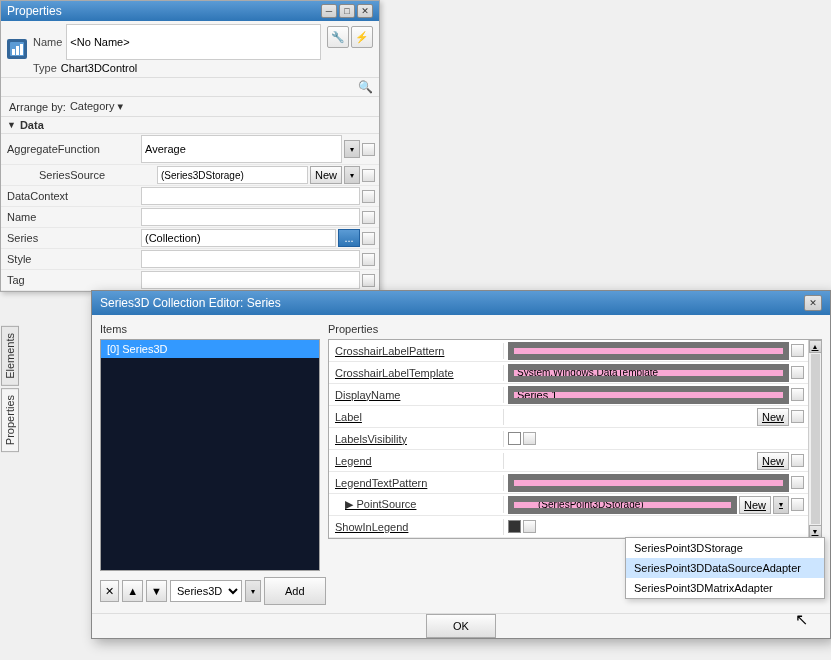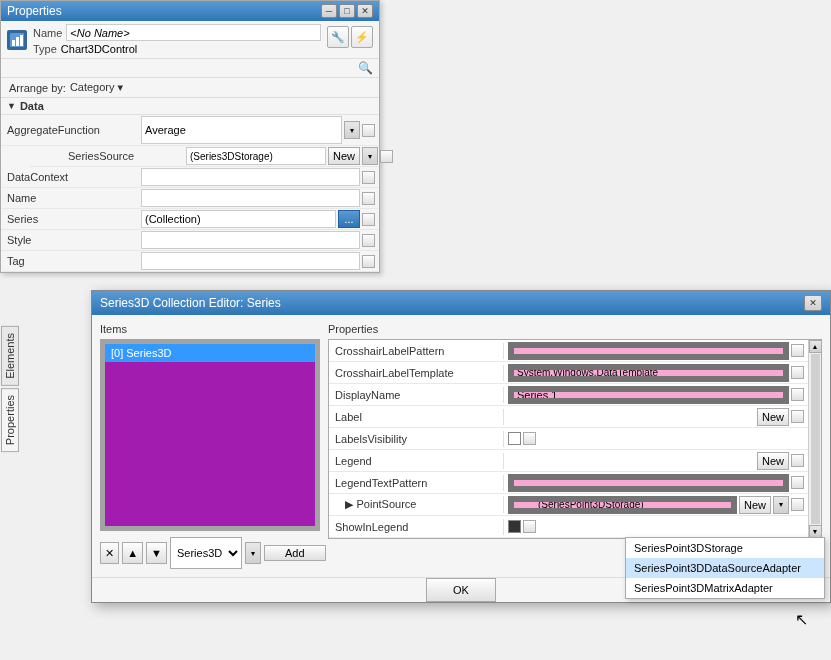--- a/index.html
+++ b/index.html
@@ -50,22 +50,21 @@
     }
     .object-info { flex: 1; }
     .object-name-row { display: flex; align-items: center; gap: 4px; }
     .object-label { color: #444; font-size: 11px; }
     .object-name-input {
       flex: 1;
       border: 1px solid #ccc;
       background: white;
       padding: 1px 3px;
       font-size: 11px;
-      height: 17px;
-      font-style: italic;
+      height: 36px;
     }
     .object-type-row { display: flex; align-items: center; gap: 4px; margin-top: 2px; }
     .type-value { font-size: 11px; color: #000; }
     .panel-toolbar-icons { display: flex; gap: 2px; align-self: flex-start; margin-top: 2px; }
     .panel-icon-btn {
       width: 22px; height: 22px;
       background: linear-gradient(to bottom, #fdfdfd, #e8e8e8);
       border: 1px solid #aaa;
       border-radius: 2px;
       display: flex; align-items: center; justify-content: center;
@@ -103,21 +102,21 @@
       border-bottom: 1px solid #e0e0e0;
     }
     .section-toggle { margin-right: 4px; cursor: pointer; font-size: 9px; }
 
     .prop-row {
       display: flex; align-items: center;
       padding: 1px 0;
       border-bottom: 1px solid #e8e8e8;
       min-height: 20px;
     }
-    .prop-row.sub { padding-left: 16px; margin-left: 29px; }
+    .prop-row.sub { padding-left: 16px; }
     .prop-name {
       width: 140px; padding: 1px 6px;
       font-size: 11px; color: #333;
       flex-shrink: 0;
     }
     .prop-value-area {
       flex: 1; display: flex; align-items: center; gap: 2px;
       padding-right: 4px;
     }
     .prop-input {
@@ -207,23 +206,23 @@
     .items-panel {
       width: 220px;
       flex-shrink: 0;
     }
     .items-label {
       font-size: 11px; color: #333;
       margin-bottom: 4px;
     }
     .items-list {
       width: 100%;
-      height: 192px;
-      border: 5px solid #a3a3a3;
-      background: #a21caf;
+      height: 232px;
+      border: 1px solid #a3a3a3;
+      background: #0f172a;
       overflow-y: auto;
     }
     .list-item {
       padding: 3px 6px;
       font-size: 11px;
       cursor: pointer;
     }
     .list-item.selected {
       background: #3399ff;
       color: white;
@@ -233,27 +232,27 @@
       margin-top: 6px;
     }
     .items-toolbar-btn {
       height: 22px; padding: 0 4px;
       background: linear-gradient(to bottom, #fdfdfd, #e0e0e0);
       border: 1px solid #aaa;
       font-size: 11px; cursor: pointer;
       display: flex; align-items: center; justify-content: center;
     }
     .items-type-select {
-      flex: 1; height: 32px;
+      flex: 1; height: 22px;
       border: 1px solid #aaa;
       background: white;
       font-size: 11px; padding: 0 2px;
     }
     .items-add-btn {
-      height: 16px; padding: 0 20px;
+      height: 28px; padding: 0 20px;
       background: linear-gradient(to bottom, #fdfdfd, #e0e0e0);
       border: 1px solid #aaa;
       font-size: 11px; cursor: pointer;
     }
 
     .props-panel-right {
       flex: 1;
     }
     .props-label {
       font-size: 11px; color: #333; margin-bottom: 4px;
@@ -469,21 +468,21 @@
         <select class="items-type-select">
           <option>Series3D</option>
         </select>
         <div class="dropdown-arrow" style="height:22px;">▾</div>
         <button class="items-add-btn">Add</button>
       </div>
     </div>
 
     <div class="props-panel-right">
       <div class="props-label">Properties</div>
-      <div style="display:flex; border:1px solid #aaa; background:white;">
+      <div style="display:flex; border:1px solid #aaa; background:white;text-decoration:underline;">
         <div style="flex:1;">
 
           <div class="props-table-row">
             <div class="props-table-name">CrosshairLabelPattern</div>
             <div class="props-table-value">
               <input class="props-table-input" value="" style="">
               <div class="prop-small-btn"></div>
             </div>
           </div>
 

